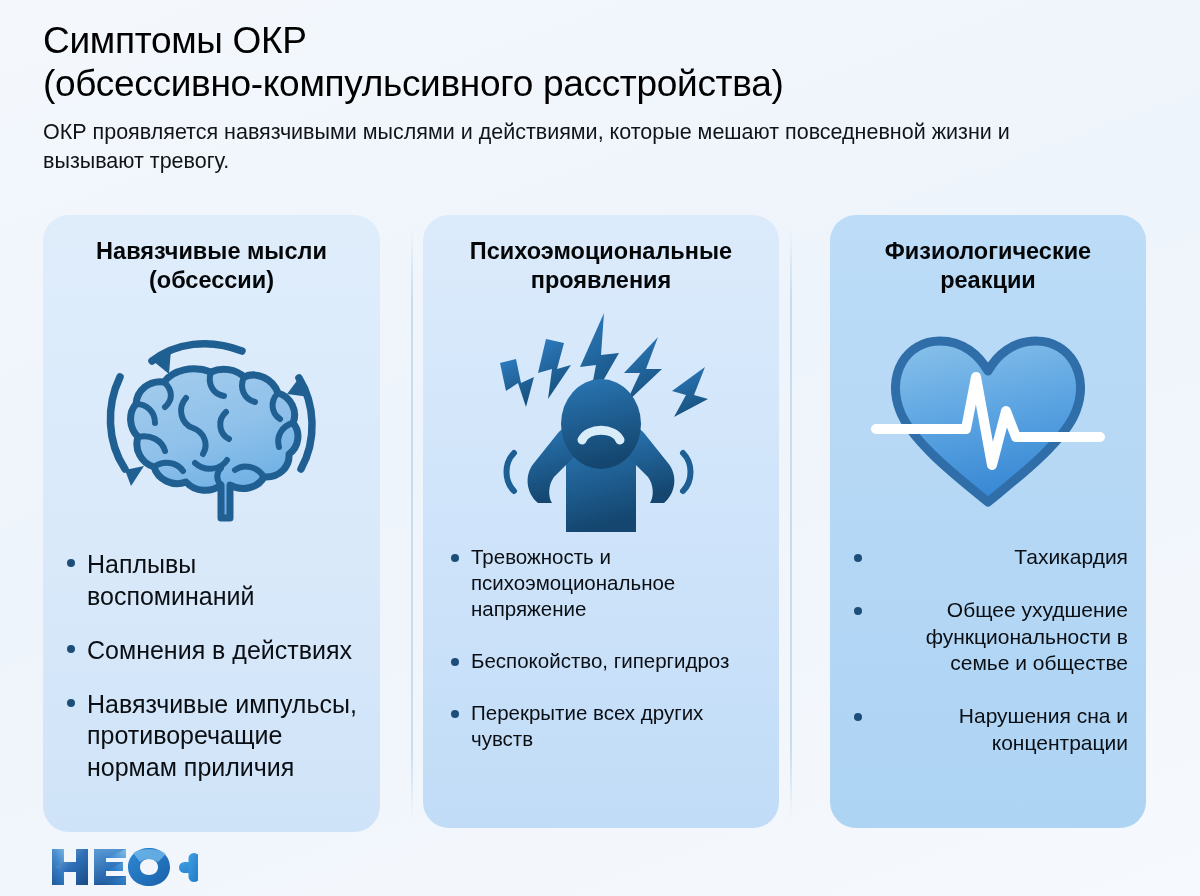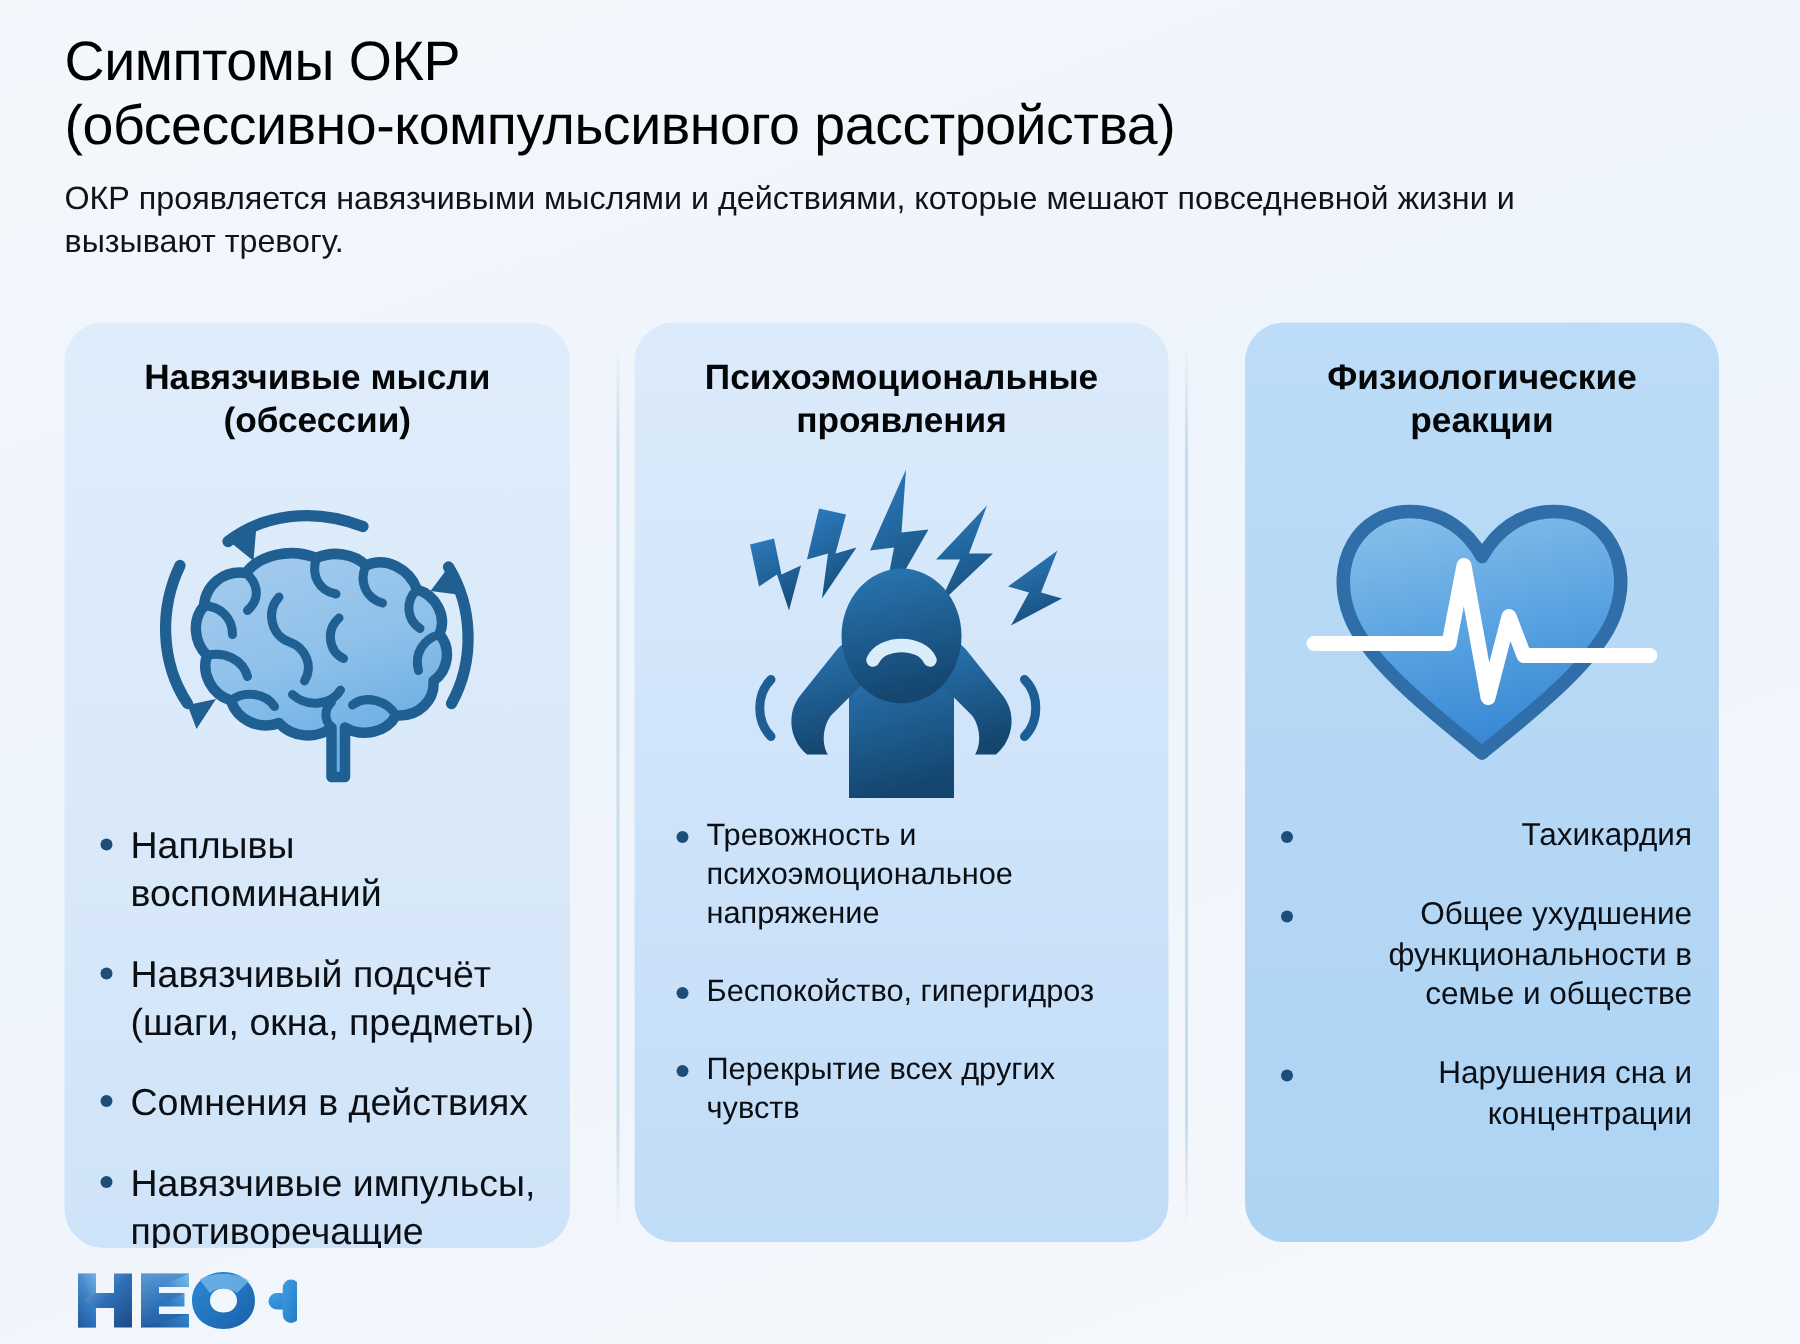--- a/index.html
+++ b/index.html
@@ -220,21 +220,20 @@
             <path d="M133 109 C127 99 113 95 104 102"></path>
             <path d="M64 95 C74 104 90 102 96 92"></path>
             <path d="M90 117 C85 112 85 105 90 100"></path>
           </g>
         </g>
       </svg>
     </div>
 
     <ul class="bullets">
       <li>Наплывы воспоминаний</li>
-      <li>Навязчивый подсчёт (шаги, окна, предметы)</li>
       <li>Сомнения в действиях</li>
       <li>Навязчивые импульсы, противоречащие нормам приличия</li>
     </ul>
   </div>
 
   <div class="card card-2">
     <div class="card-head">Психоэмоциональные проявления</div>
 
     <div class="icon-wrap">
       <svg class="icon-svg" width="250" height="225" viewBox="0 0 250 225" aria-hidden="true">

